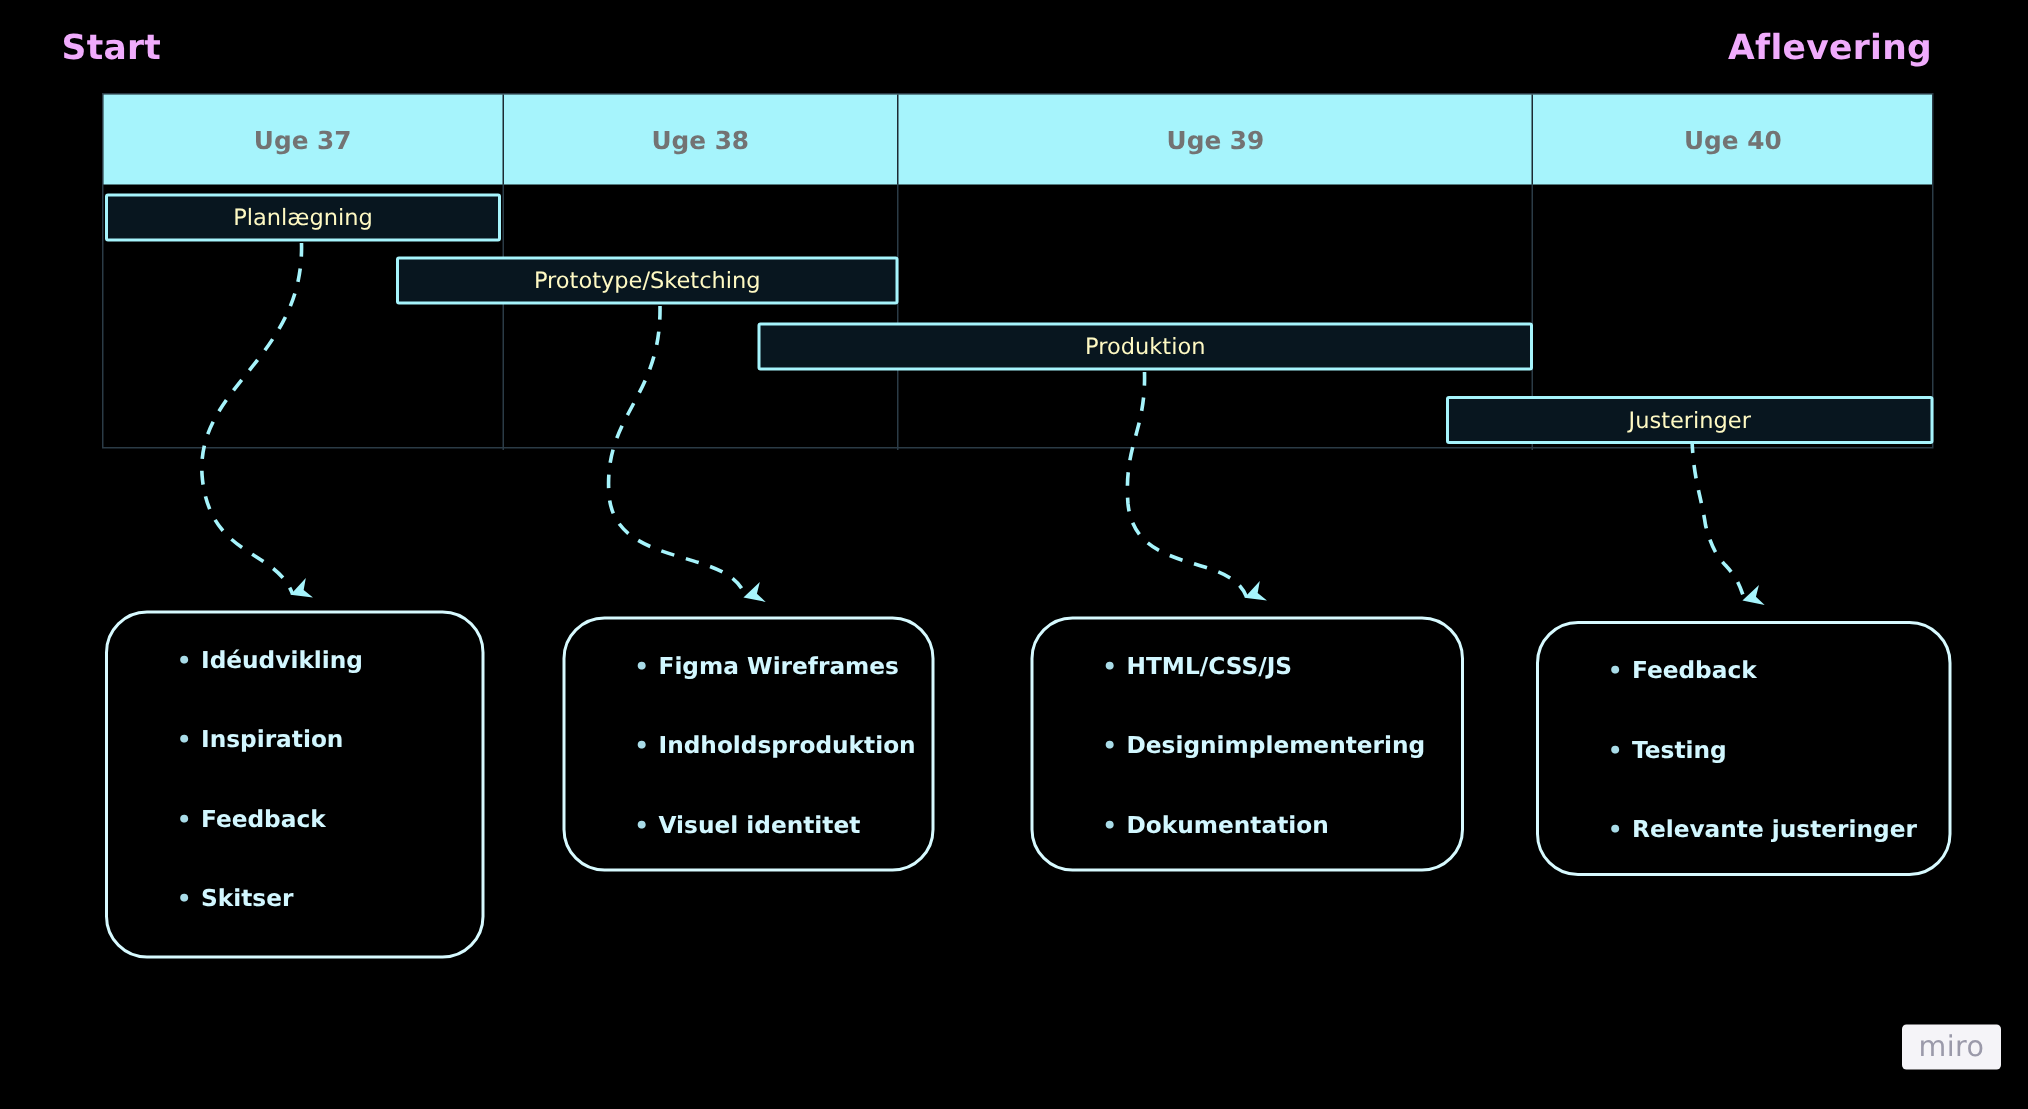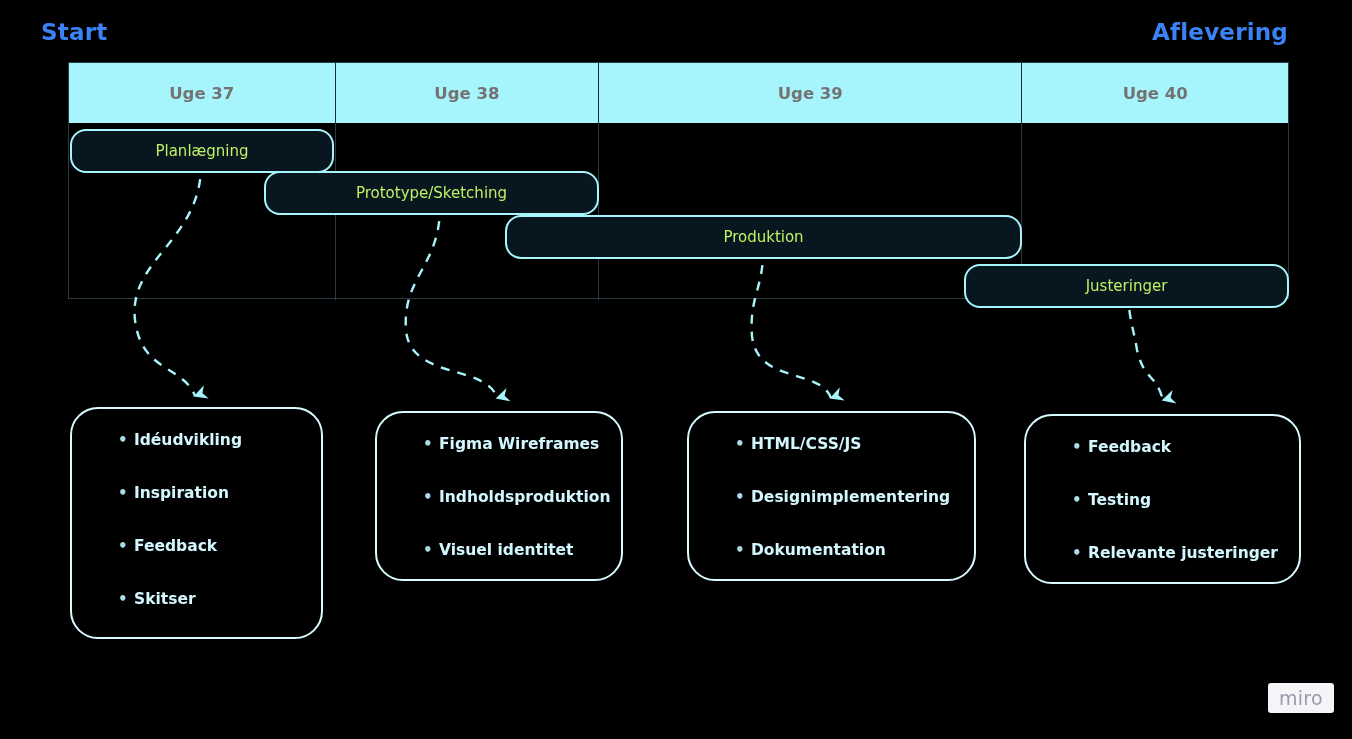--- a/index.html
+++ b/index.html
@@ -9,21 +9,21 @@
     font-family: "DejaVu Sans", "Liberation Sans", sans-serif;
     overflow: hidden;
   }
   #stage { position: relative; width: 1352px; height: 739px; }
 
   
   .edge-label {
     position: absolute;
     font-weight: 700;
     font-size: 23px;
-    color: #3b82f6;
+    color: #f0abfc;
     letter-spacing: .2px;
     white-space: nowrap;
   }
   #start-label     { left: 41px; top: 19px; }
   #aflevering-label{ right: 64px; top: 19px; }
 
   
   #gantt {
     position: absolute;
     left: 68px; top: 62px;
@@ -51,26 +51,26 @@
     position: absolute; left: 0; top: 60px;
     width: 100%; height: 177px;
     display: flex;
   }
   .gantt-col { border-right: 1px solid #2b3b46; height: 100%; }
   .gantt-col:last-child { border-right: none; }
 
   
   .task-bar {
     position: absolute;
-    height: 44px;
+    height: 32px;
     background: #08161F;
     border: 2px solid #A6F4FC;
-    border-radius: 16px;
+    border-radius: 2px;
     display: flex; align-items: center; justify-content: center;
-    color: #bef264;
+    color: #fef9c3;
     font-size: 15px;
     font-weight: 400;
     z-index: 4;
     white-space: nowrap;
   }
 
   
   #connectors {
     position: absolute; left: 0; top: 0;
     width: 1352px; height: 739px;

